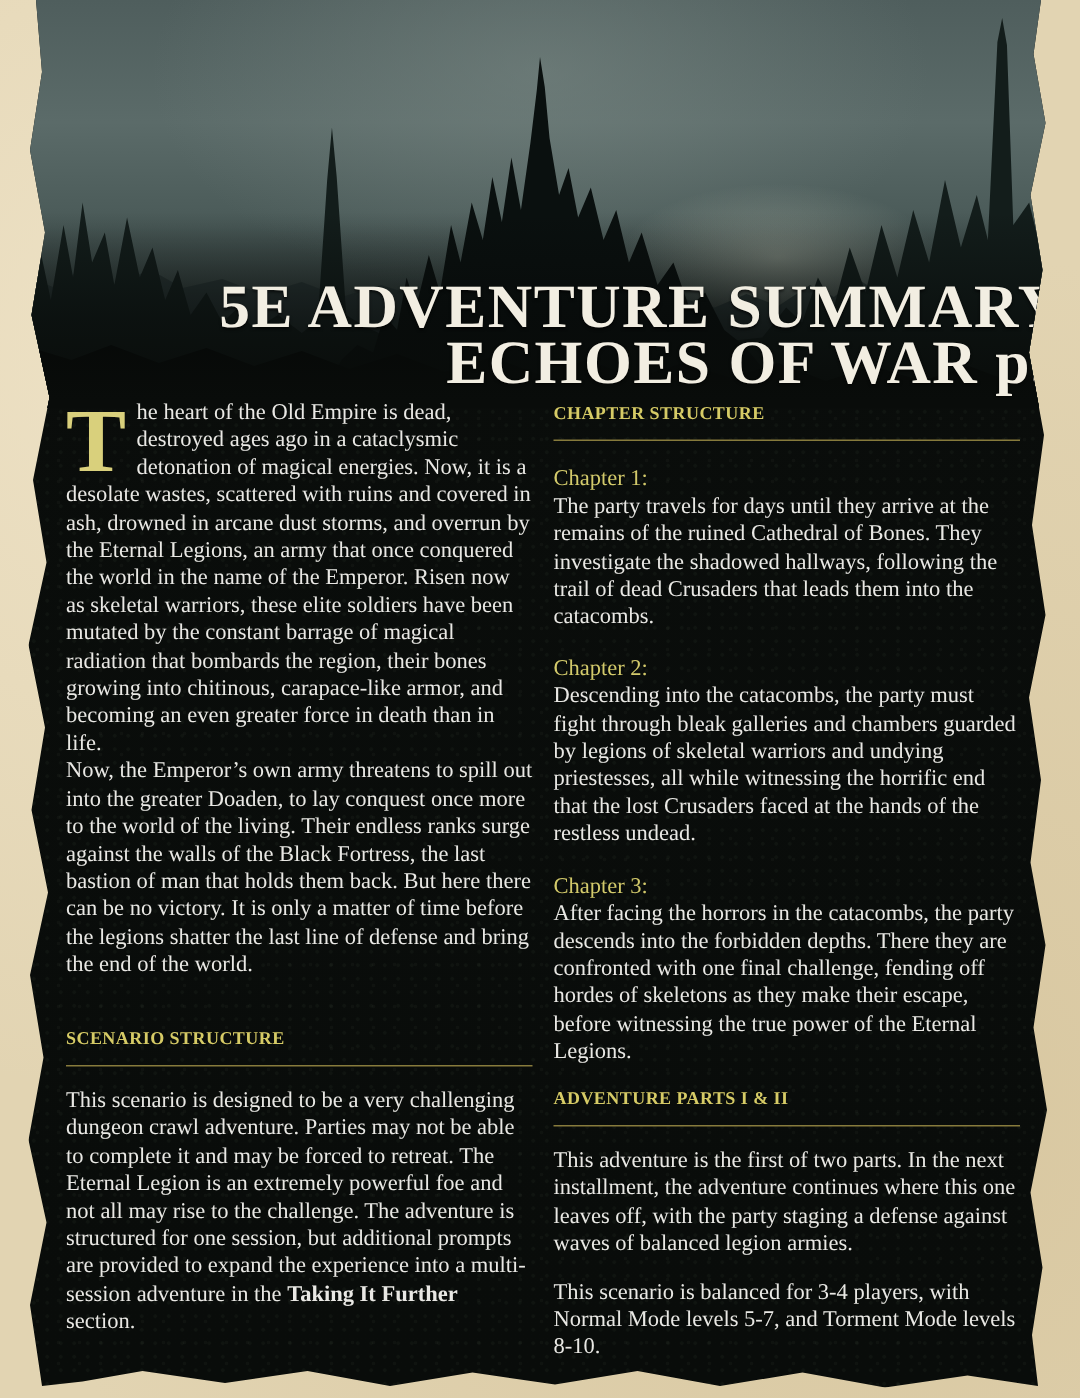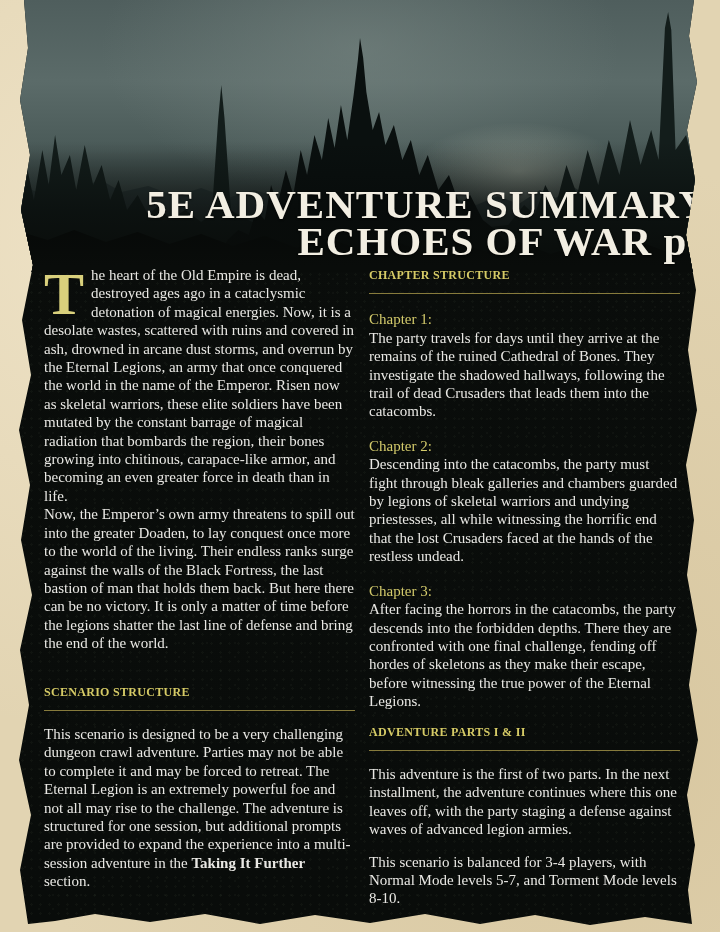--- a/index.html
+++ b/index.html
@@ -120,19 +120,19 @@
         <div class="chapter-label">Chapter 2:</div>
         <p>Descending into the catacombs, the party must fight through bleak galleries and chambers guarded by legions of skeletal warriors and undying priestesses, all while witnessing the horrific end that the lost Crusaders faced at the hands of the restless undead.</p>
       </div>
 
       <div class="chapter">
         <div class="chapter-label">Chapter 3:</div>
         <p>After facing the horrors in the catacombs, the party descends into the forbidden depths. There they are confronted with one final challenge, fending off hordes of skeletons as they make their escape, before witnessing the true power of the Eternal Legions.</p>
       </div>
 
       <div class="section-heading heading-gap-right">ADVENTURE PARTS I &amp; II</div>
-      <p class="after-heading">This adventure is the first of two parts. In the next installment, the adventure continues where this one leaves off, with the party staging a defense against waves of advanced legion armies.</p>
+      <p class="after-heading">This adventure is the first of two parts. In the next installment, the adventure continues where this one leaves off, with the party staging a defense against waves of balanced legion armies.</p>
 
       <p class="after-heading">This scenario is balanced for 3-4 players, with Normal Mode levels 5-7, and Torment Mode levels 8-10.</p>
     </div>
 
   </div>
 </div>
 
 </body></html>

